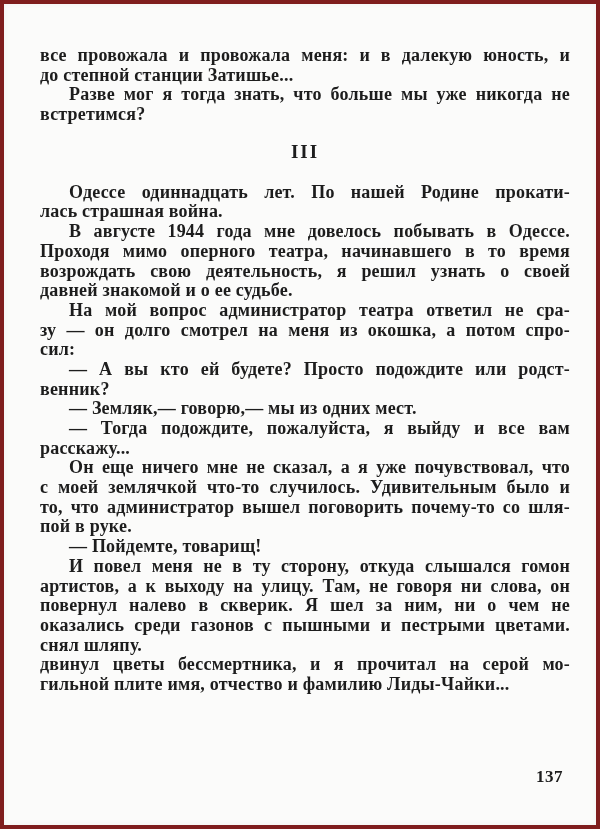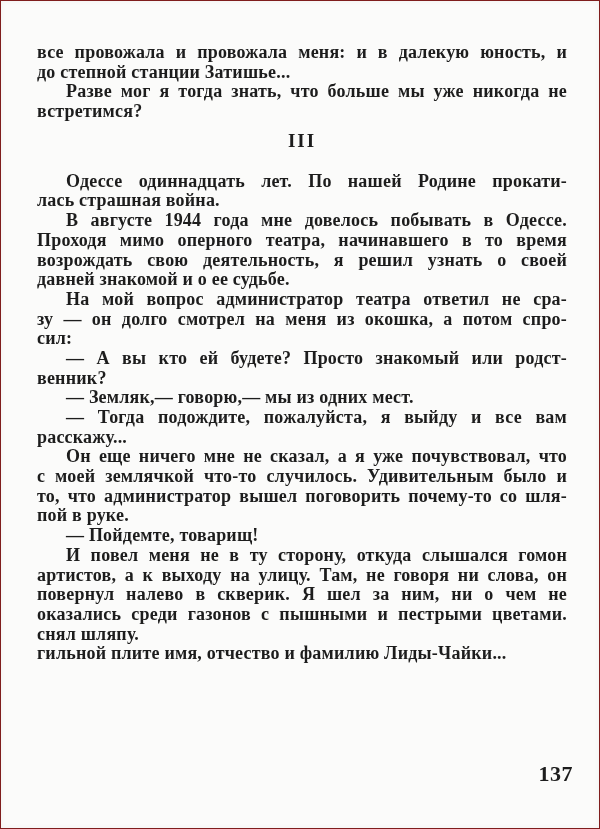--- a/index.html
+++ b/index.html
@@ -10,21 +10,21 @@
     margin: 0;
     padding: 0;
     background: #f2f2f2;
   }
   .page {
     position: relative;
     width: 600px;
     height: 829px;
     background: var(--paper);
     box-sizing: border-box;
-    border: 1px solid #7f1d1d;
+    border: 4px solid #7f1d1d;
     box-shadow: inset 0 0 6px rgba(0,0,0,0.04);
     font-family: "Liberation Serif", "DejaVu Serif", serif;
     font-weight: bold;
     color: var(--ink);
     overflow: hidden;
   }
   .textblock {
     position: absolute;
     left: 36px;
     top: 42px;
@@ -47,28 +47,28 @@
   }
   .line.indent {
     padding-left: 29px;
   }
   .heading {
     font-size: 19px;
     line-height: 20px;
     height: 20px;
     text-align: center;
     letter-spacing: 2px;
-    margin-top: 9px;
+    margin-top: 17px;
     margin-bottom: 21px;
   }
   .pagenum {
     position: absolute;
     top: 763px;
-    right: 26px;
-    font-size: 22px;
+    right: 33px;
+    font-size: 17px;
     line-height: 20px;
     letter-spacing: 0.5px;
   }
 </style>
 </head>
 <body>
 
 <div class="page">
   <div class="textblock">
     <div>
@@ -81,32 +81,33 @@
     <div>
         <div class="line indent">Одессе одиннадцать лет. По нашей Родине прокати-</div>
         <div class="line last">лась страшная война.</div>
         <div class="line indent">В августе 1944 года мне довелось побывать в Одессе.</div>
         <div class="line">Проходя мимо оперного театра, начинавшего в то время</div>
         <div class="line">возрождать свою деятельность, я решил узнать о своей</div>
         <div class="line last">давней знакомой и о ее судьбе.</div>
         <div class="line indent">На мой вопрос администратор театра ответил не сра-</div>
         <div class="line">зу — он долго смотрел на меня из окошка, а потом спро-</div>
         <div class="line last">сил:</div>
-        <div class="line indent">— А вы кто ей будете? Просто знакомый или родст-</div>
+        <div class="line indent">— А вы кто ей будете? Просто подождите или родст-</div>
         <div class="line last">венник?</div>
         <div class="line last indent">— Земляк,— говорю,— мы из одних мест.</div>
         <div class="line indent">— Тогда подождите, пожалуйста, я выйду и все вам</div>
         <div class="line last">расскажу...</div>
         <div class="line indent">Он еще ничего мне не сказал, а я уже почувствовал, что</div>
         <div class="line">с моей землячкой что-то случилось. Удивительным было и</div>
         <div class="line">то, что администратор вышел поговорить почему-то со шля-</div>
         <div class="line last">пой в руке.</div>
         <div class="line last indent">— Пойдемте, товарищ!</div>
         <div class="line indent">И повел меня не в ту сторону, откуда слышался гомон</div>
         <div class="line">артистов, а к выходу на улицу. Там, не говоря ни слова, он</div>
         <div class="line">повернул налево в скверик. Я шел за ним, ни о чем не</div>
         <div class="line">оказались среди газонов с пышными и пестрыми цветами.</div>
         <div class="line last">снял шляпу.</div>
+        <div class="line">двинул цветы бессмертника, и я прочитал на серой мо-</div>
         <div class="line last">гильной плите имя, отчество и фамилию Лиды-Чайки...</div>
       </div>
   </div>
   <div class="pagenum">137</div>
 </div>
 
 </body></html>

